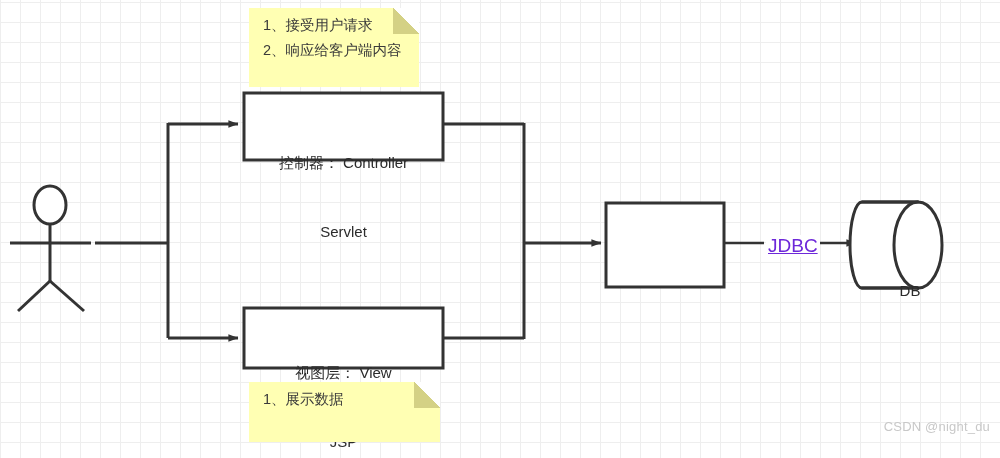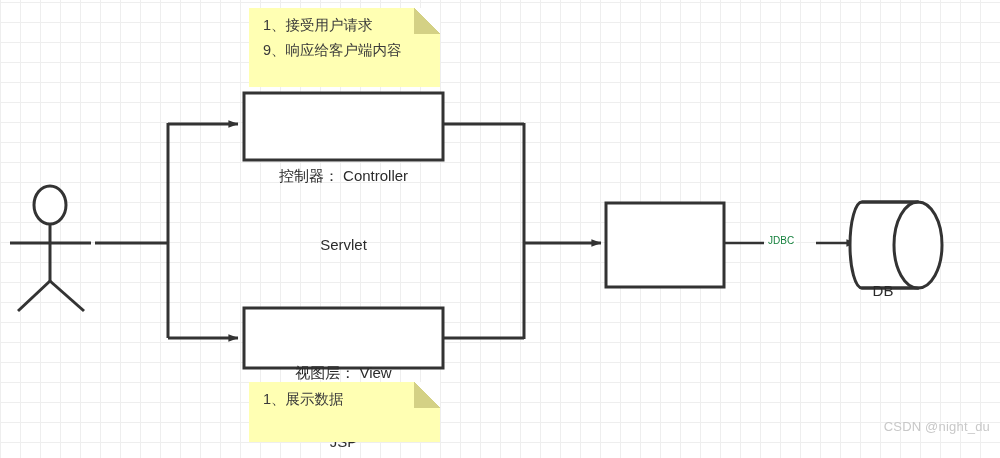--- a/index.html
+++ b/index.html
@@ -67,25 +67,26 @@
     width: 26px;
     height: 26px;
     background: linear-gradient(225deg, #ffffff 0%, #ffffff 49.5%, #d4d185 50%, #d4d185 100%);
   }
   .note-line {
     display: block;
     white-space: pre;
   }
   .edge-label {
     position: absolute;
-    color: #15803d;
-    font-size: 10px;
+    color: #6d28d9;
+    font-size: 19px;
     background: #ffffff;
     padding: 0 2px;
     white-space: nowrap;
+    text-decoration: underline;
   }
   #watermark {
     position: absolute;
     right: 10px;
     bottom: 24px;
     color: #c8c8c8;
     font-size: 13px;
     letter-spacing: 0.2px;
     white-space: nowrap;
   }
@@ -135,41 +136,41 @@
     <line x1="724" y1="243" x2="764" y2="243" stroke="#333333" stroke-width="2.5"></line>
     <line x1="816" y1="243" x2="856" y2="243" stroke="#333333" stroke-width="2.5" marker-end="url(#arrow)"></line>
 
     <g>
       <path d="M 918 202 L 862 202 A 12 43 0 0 0 862 288 L 918 288" fill="#ffffff" stroke="#333333" stroke-width="3" stroke-linecap="round"></path>
       <path d="M 918 202 A 24 43 0 0 1 918 288 A 24 43 0 0 1 918 202 Z" fill="#ffffff" stroke="#333333" stroke-width="3"></path>
       <path d="M 862 202 L 918 202 M 862 288 L 918 288" stroke="#333333" stroke-width="3" fill="none" stroke-linecap="round"></path>
     </g>
   </svg>
 
-  <div class="node-label" style="left:244px; top:118px; width:199px;">
+  <div class="node-label" style="left:244px; top:105px; width:199px;">
     <span class="note-line">控制器： Controller</span>
     <span class="note-line">Servlet</span>
   </div>
 
   <div class="node-label" style="left:244px; top:315px; width:199px;">
     <span class="note-line">视图层： View</span>
     <span class="note-line">JSP</span>
   </div>
 
 
-  <div class="node-label" style="left:833px; top:233px; width:100px;">
+  <div class="node-label" style="left:860px; top:233px; width:100px;">
     <span class="note-line">DB</span>
   </div>
 
   <div class="edge-label" style="left:766px; top:235px;">JDBC</div>
 
-  <div class="note" style="left:249px; top:8px; width:191px; height:79px;">
+  <div class="note" style="left:249px; top:8px; width:170px; height:79px;">
     <span class="fold"></span>
     <span class="note-line">1、接受用户请求</span>
-    <span class="note-line">9、响应给客户端内容</span>
+    <span class="note-line">2、响应给客户端内容</span>
   </div>
 
   <div class="note" style="left:249px; top:382px; width:191px; height:60px;">
     <span class="fold"></span>
     <span class="note-line">1、展示数据</span>
   </div>
 
   <div id="watermark">CSDN @night_du</div>
 
 </div>

